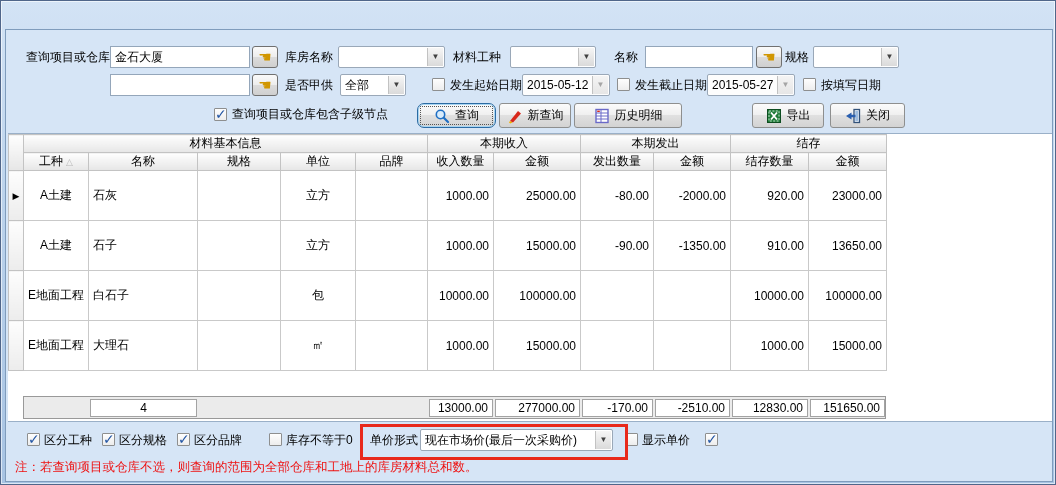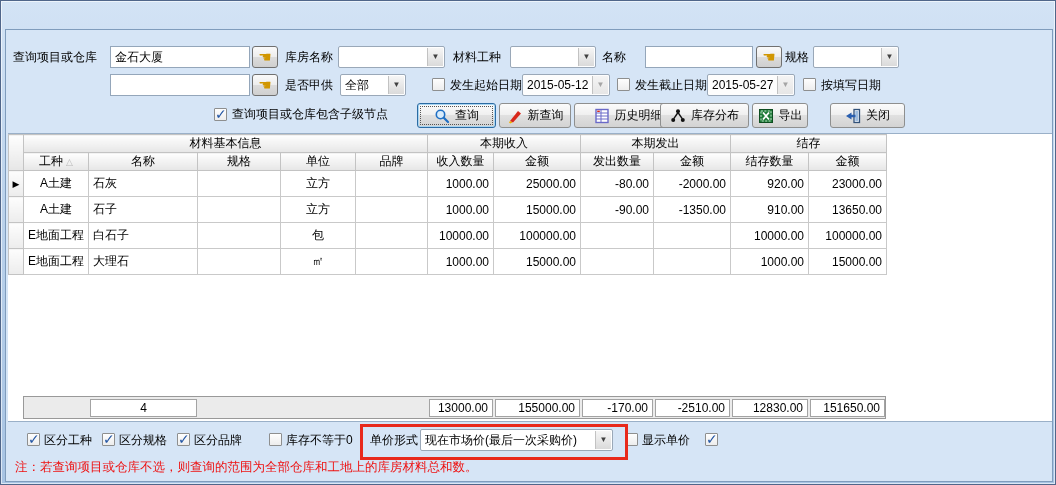--- a/index.html
+++ b/index.html
@@ -33,21 +33,21 @@
   .glyph-max{ width:11px; height:10px; border:1px solid #3d5775; background:#eef5fb; position:relative; }
   .glyph-max::after{ content:""; position:absolute; inset:2px; border:1px solid #3d5775; }
 
   
   .client{
     position:absolute; left:4px; top:28px; width:1048px; height:453px;
     background:#d6e5f6; border:1px solid #7f9cbc;
   }
 
   .lbl{ position:absolute; height:22px; line-height:22px; white-space:nowrap; }
-  .lbl.r{ text-align:left; }
+  .lbl.r{ text-align:right; }
   .txt{
     position:absolute; height:22px; border:1px solid #94a6ba; background:#fff;
     padding:0 4px; font:inherit; color:#000;
   }
   .hand-btn{
     position:absolute; width:26px; height:22px; border:1px solid #707070; border-radius:3px;
     background:linear-gradient(#fafafa 0%,#ededed 49%,#dcdcdc 50%,#cfcfcf 100%);
     text-align:center; line-height:20px; font-size:15px; color:#d19600; cursor:default;
     font-family:"DejaVu Sans",sans-serif;
   }
@@ -73,36 +73,36 @@
     content:"\2713"; position:absolute; left:0; top:-3px;
     font-size:14px; font-weight:bold; color:#2456a4;
   }
 
   .btn{
     position:absolute; height:25px; border:1px solid #8e8f8f; border-radius:3px;
     background:linear-gradient(#fbfbfb 0%,#efefef 49%,#e0e0e0 50%,#d3d3d3 100%);
     display:flex; align-items:center; justify-content:center; gap:5px;
     font:inherit; cursor:default;
   }
-  .btn.focused{ border-color:#2b6ba3; box-shadow:inset 0 0 0 1px #a8d5f2; }
+  .btn.focused{ border-color:#2b6ba3; box-shadow:inset 0 0 0 1px #a8d5f2;border-radius:7px; }
   .btn.focused::after{ content:""; position:absolute; inset:2px; border:1px dotted #555; border-radius:1px; }
   .bicon{ width:16px; height:16px; display:block; }
 
   
   .grid-area{
     position:absolute; left:2px; top:103px; width:1044px; height:289px;
     background:#fff; border-top:1px solid #9ab0c8; border-bottom:1px solid #9ab0c8;
   }
   table.grid{ border-collapse:collapse; table-layout:fixed; width:878px; }
   .grid th{
     background:linear-gradient(#fefefe,#e6e6e6); border:1px solid #c3c3c3;
     font-weight:normal; height:17px; padding:0 2px; overflow:hidden; white-space:nowrap;
   }
   .grid td{
-    border:1px solid #c9c9c9; height:18px; padding:4px 4px;
+    border:1px solid #c9c9c9; height:18px; padding:16px 4px;
     white-space:nowrap; overflow:hidden; background:#fff;
   }
   .grid td.sel{
     background:linear-gradient(#fdfdfd,#ececec); border-color:#c3c3c3;
     text-align:center; padding:0; font-size:9px; color:#000;
   }
   .num{ text-align:right; } .ctr{ text-align:center; }
   .sort{ font-size:9px; color:#b8b8b8; margin-left:3px; }
 
   .sumbar{
@@ -209,32 +209,22 @@
         <rect x="2" y="1.5" width="12" height="13" fill="#fff" stroke="#6a6ac8" stroke-width="1.4"></rect>
         <line x1="2" y1="5" x2="14" y2="5" stroke="#6a6ac8" stroke-width="1"></line>
         <line x1="2" y1="8" x2="14" y2="8" stroke="#6a6ac8" stroke-width="1"></line>
         <line x1="2" y1="11" x2="14" y2="11" stroke="#6a6ac8" stroke-width="1"></line>
         <line x1="7" y1="1.5" x2="7" y2="14.5" stroke="#6a6ac8" stroke-width="1"></line>
         <rect x="3.2" y="2.6" width="2.6" height="1.4" fill="#d8281b"></rect>
       </svg>
       <span>历史明细</span>
     </div>
 
-    <div class="btn" style="left:654px;top:73px;width:89px">
-      <svg class="bicon" viewBox="0 0 16 16">
-        <circle cx="8" cy="3.2" r="2" fill="#111"></circle>
-        <circle cx="3.2" cy="12" r="2" fill="#111"></circle>
-        <circle cx="12.8" cy="12" r="2" fill="#111"></circle>
-        <line x1="8" y1="4.5" x2="3.8" y2="10.6" stroke="#111" stroke-width="1.4"></line>
-        <line x1="8" y1="4.5" x2="12.2" y2="10.6" stroke="#111" stroke-width="1.4"></line>
-      </svg>
-      <span>库存分布</span>
-    </div>
-
-    <div class="btn" style="left:746px;top:73px;width:56px">
+
+    <div class="btn" style="left:746px;top:73px;width:72px">
       <svg class="bicon" viewBox="0 0 16 16">
         <rect x="1.5" y="1.5" width="13" height="13" fill="#1f7a38" stroke="#0d4d20" stroke-width="1"></rect>
         <rect x="3" y="3" width="10" height="10" fill="none" stroke="#bfe3c9" stroke-width="1" stroke-dasharray="2,1.4"></rect>
         <path d="M5,4.5 L11,11.5 M11,4.5 L5,11.5" stroke="#fff" stroke-width="1.8"></path>
       </svg>
       <span>导出</span>
     </div>
 
     <div class="btn" style="left:824px;top:73px;width:75px">
       <svg class="bicon" viewBox="0 0 16 16">
@@ -337,21 +327,21 @@
           <td class="num"></td>
           <td class="num">1000.00</td>
           <td class="num">15000.00</td>
         </tr>
       </tbody>
         </table>
 
       <div class="sumbar">
         <div class="sumbox ctr" style="left:66px;width:107px">4</div>
         <div class="sumbox num" style="left:405px;width:64px">13000.00</div>
-        <div class="sumbox num" style="left:471px;width:85px">155000.00</div>
+        <div class="sumbox num" style="left:471px;width:85px">277000.00</div>
         <div class="sumbox num" style="left:558px;width:71px">-170.00</div>
         <div class="sumbox num" style="left:631px;width:75px">-2510.00</div>
         <div class="sumbox num" style="left:708px;width:76px">12830.00</div>
         <div class="sumbox num" style="left:786px;width:75px">151650.00</div>
       </div>
     </div>
 
     <span class="cb checked opt-cb" style="left:21px"></span>
     <span class="opt-lbl" style="left:38px">区分工种</span>
 

